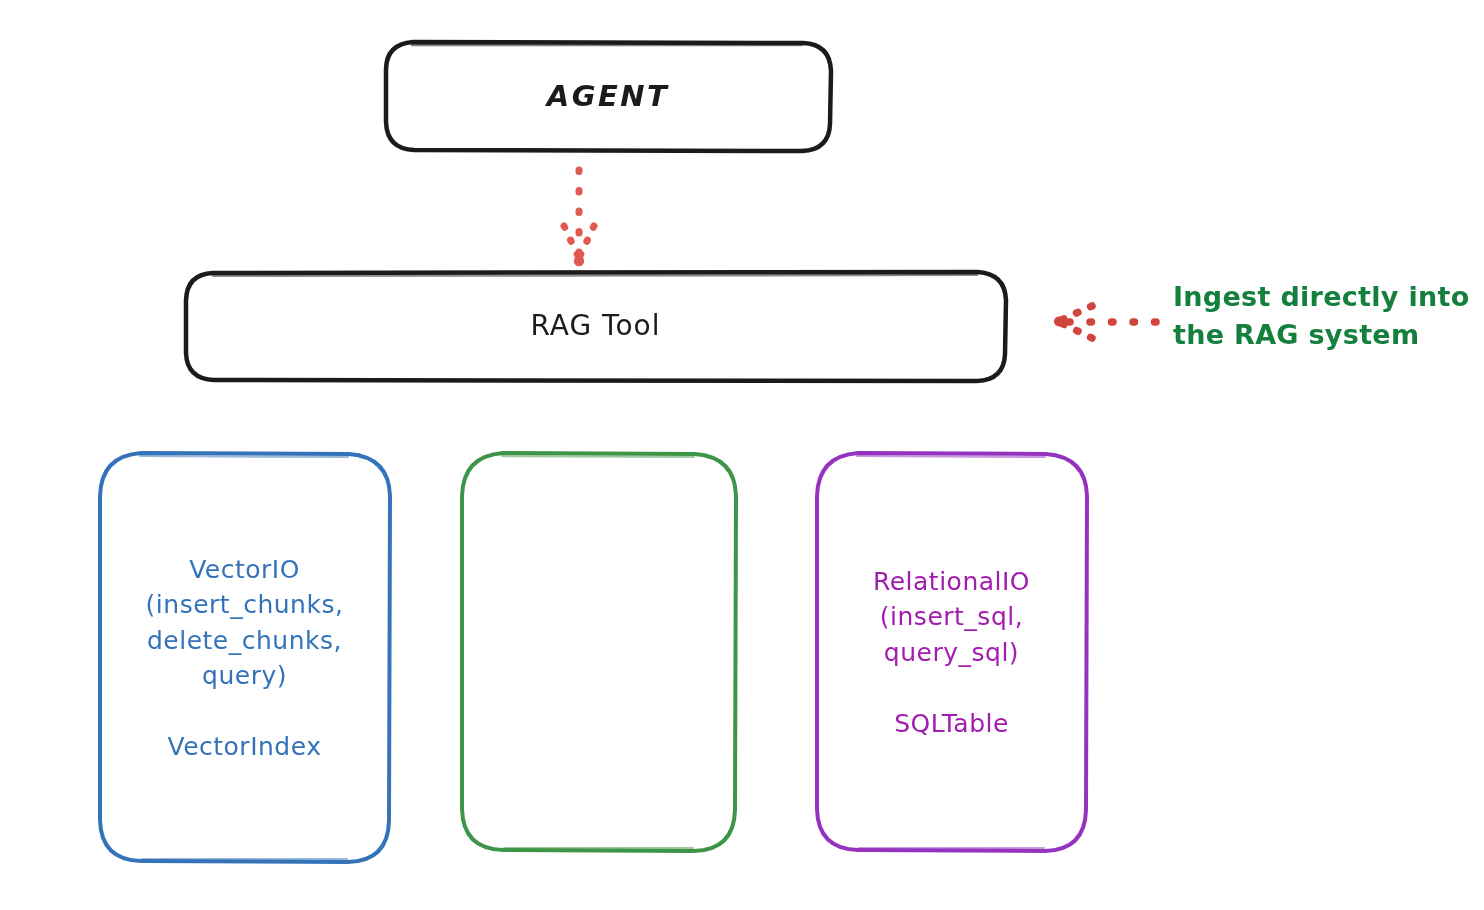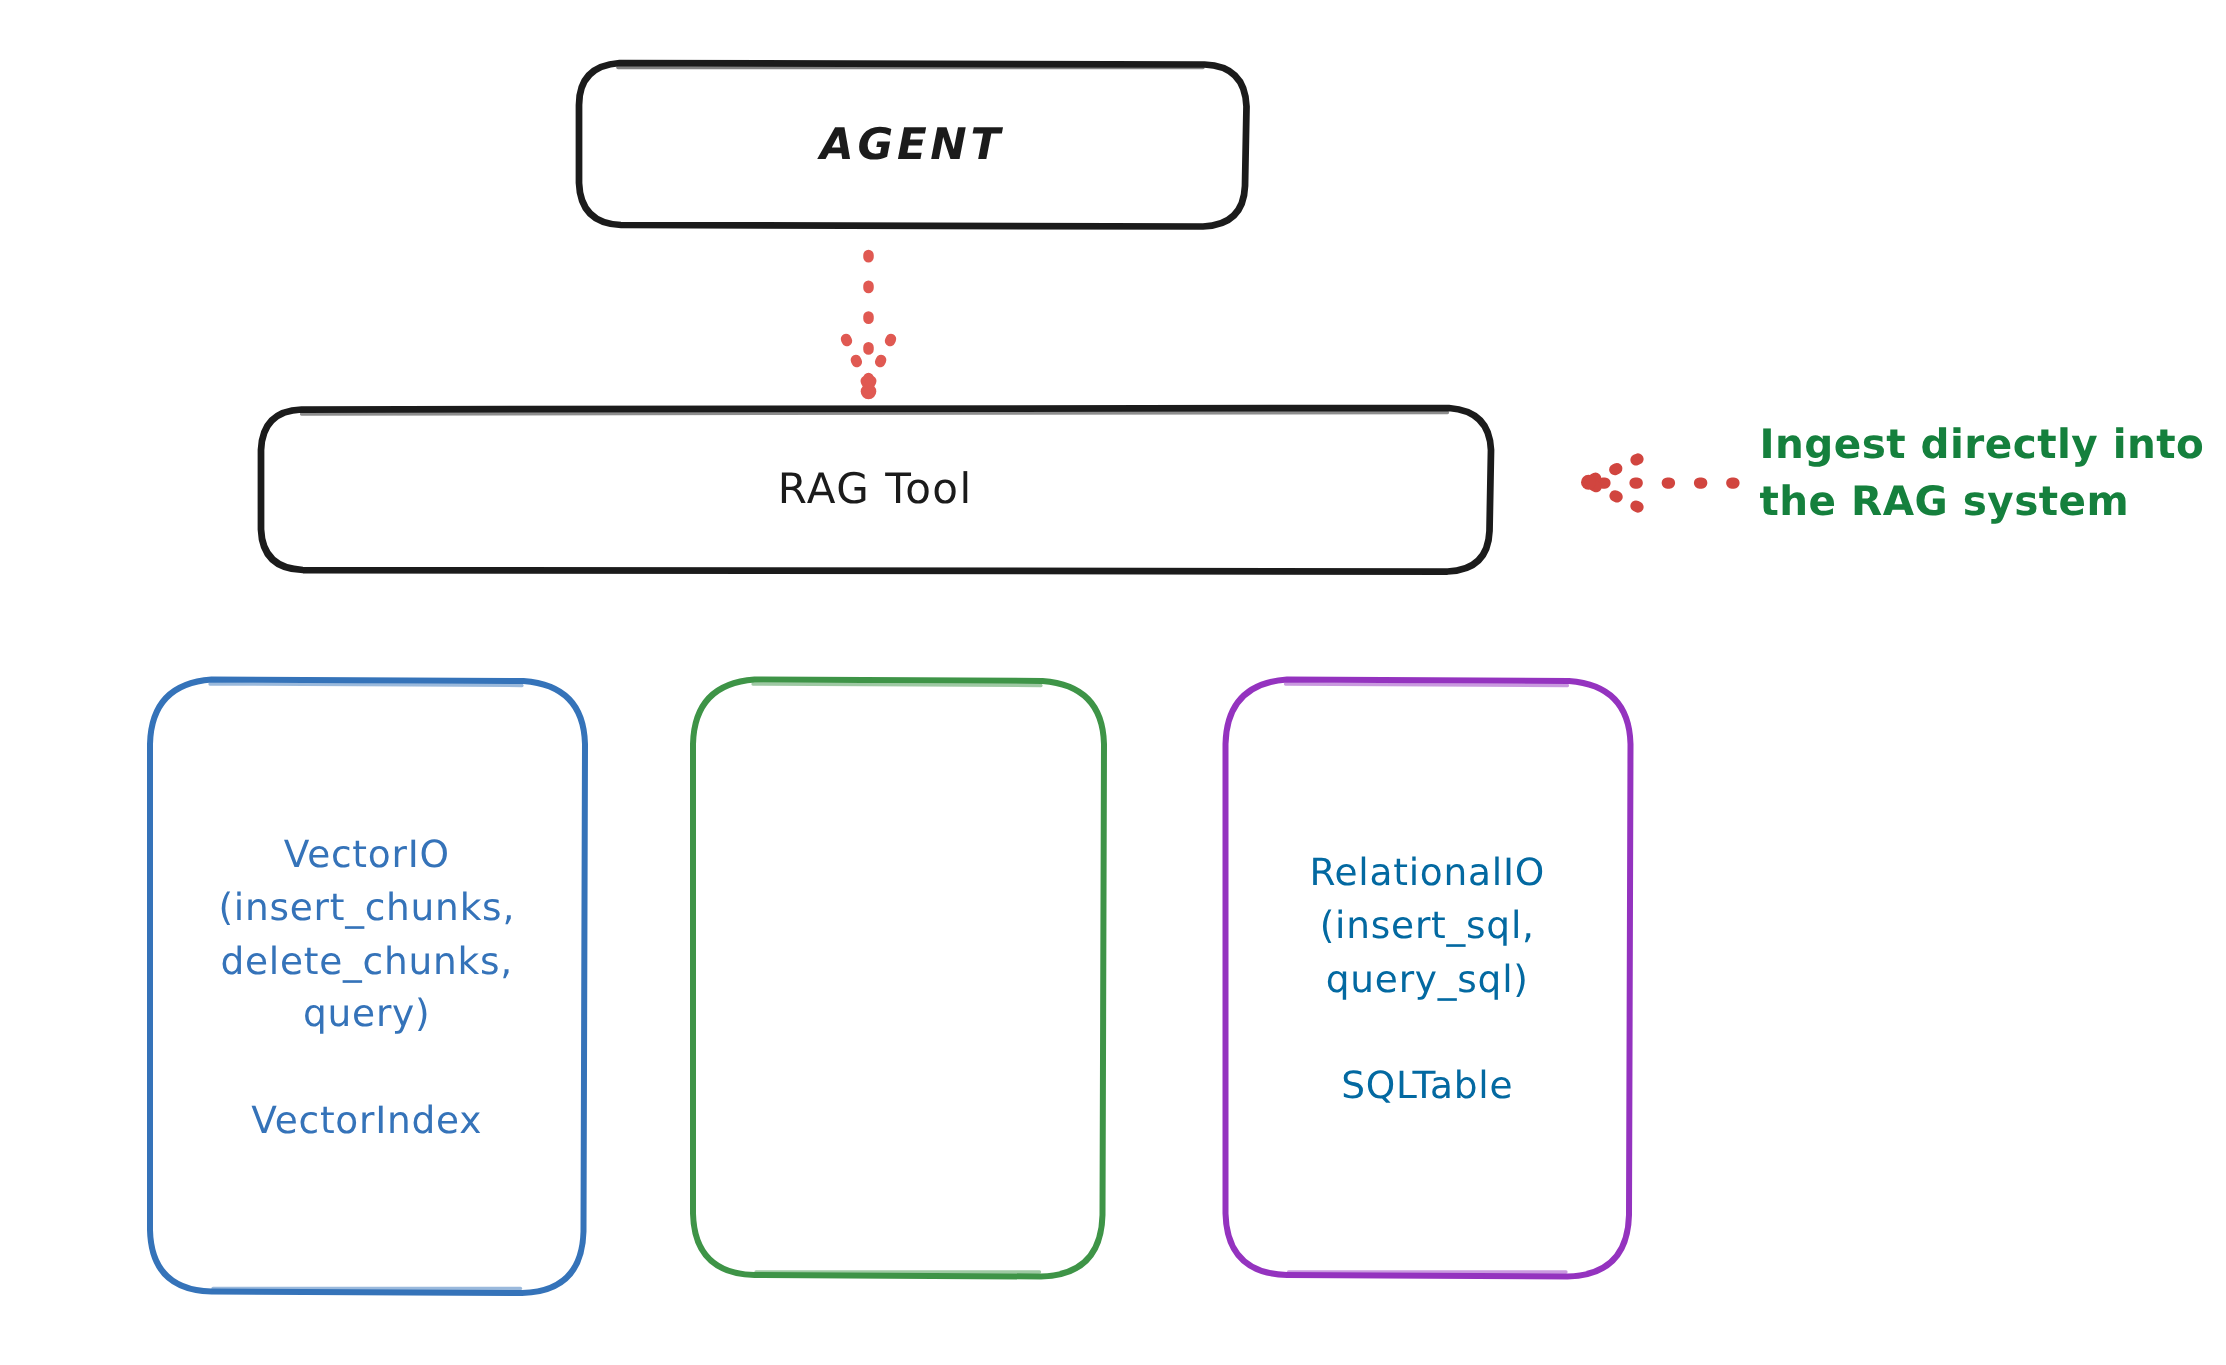--- a/index.html
+++ b/index.html
@@ -45,21 +45,21 @@
     font-family: "DejaVu Sans", sans-serif;
     font-style: italic;
     font-weight: 700;
     font-size: 29px;
     letter-spacing: 2.5px;
     color: #1b1b1b;
   }
 
   
   #ragtool-node {
-    left: 143px;
+    left: 155px;
     top: 270px;
     width: 825px;
     height: 113px;
     border-radius: 27px;
   }
   #ragtool-node .node-label {
     font-family: "DejaVu Sans", sans-serif;
     font-size: 28px;
     color: #1b1b1b;
     letter-spacing: 1px;
@@ -87,21 +87,21 @@
   #vector-node .node-label,
   #keyvalue-node .node-label,
   #relational-node .node-label {
     font-family: "DejaVu Sans", sans-serif;
     font-size: 25px;
     font-weight: 500;
     line-height: 1.42;
   }
   #vector-node .node-label { color: #3573b9; }
   #keyvalue-node .node-label { color: #3e9447; }
-  #relational-node .node-label { color: #0369a1; }
+  #relational-node .node-label { color: #a21caf; }
 
   
   .sketch-outline {
     position: absolute;
     left: 0;
     top: 0;
     width: 100%;
     height: 100%;
     pointer-events: none;
     overflow: visible;

